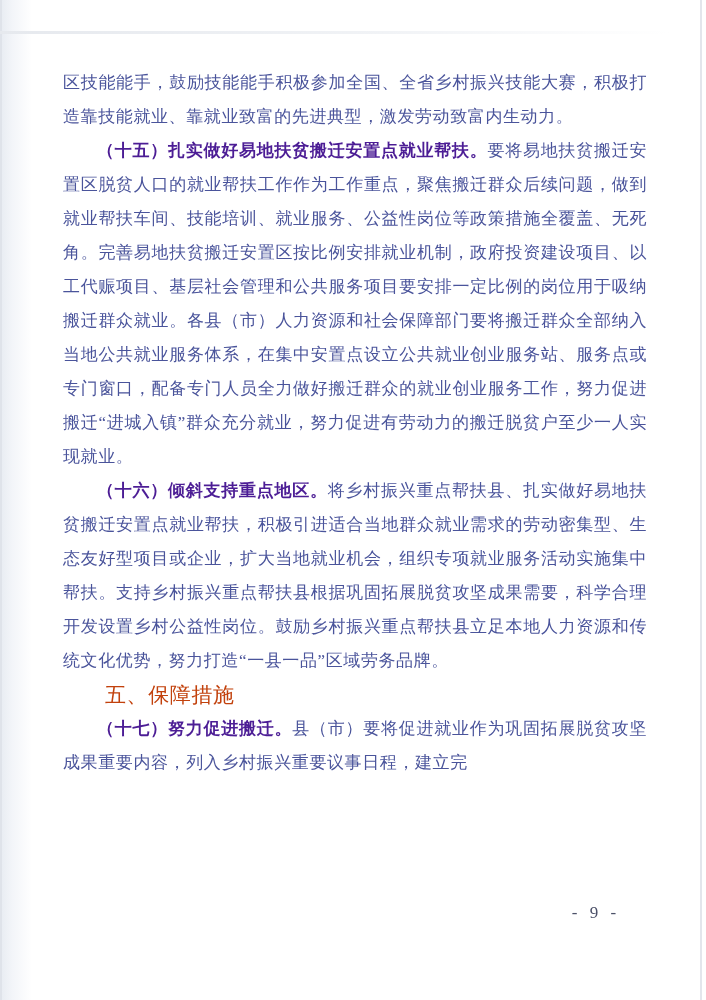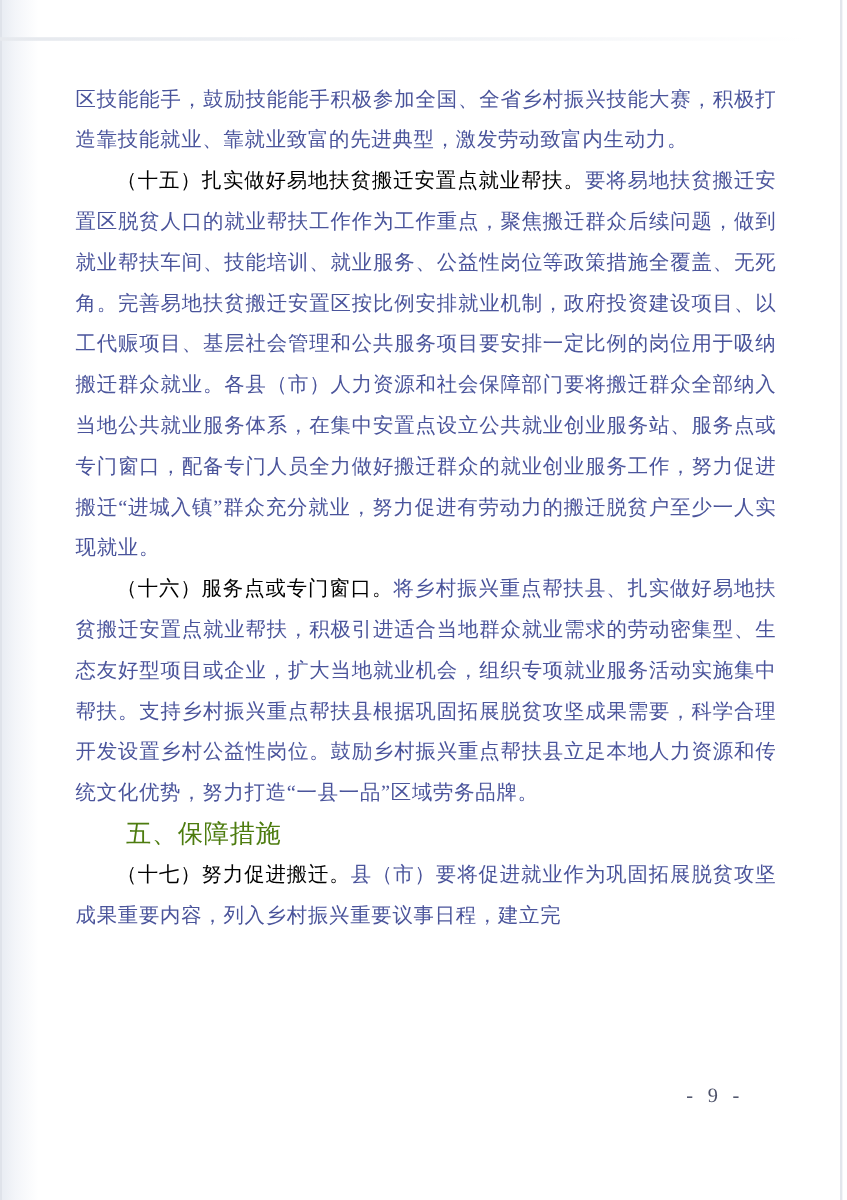--- a/index.html
+++ b/index.html
@@ -47,29 +47,29 @@
     line-height: 34px;
     letter-spacing: 0.6px;
     color: #4a549b;
     text-align: justify;
     text-justify: inter-ideograph;
   }
   .para.indent {
     text-indent: 2em;
   }
   .lead {
-    font-weight: normal;
-    color: #000000;
+    font-weight: bold;
+    color: #4c1d95;
   }
   .section-heading {
     margin: 0;
     font-size: 21px;
     line-height: 34px;
     letter-spacing: 0.6px;
-    color: #4d7c0f;
+    color: #c2410c;
     text-indent: 2em;
     font-weight: normal;
   }
   .page-number {
     position: absolute;
     top: 903px;
     left: 556px;
     width: 80px;
     text-align: center;
     font-size: 17px;
@@ -91,21 +91,21 @@
 
     <p class="para">
       <span>区技能能手，鼓励技能能手积极参加全国、全省乡村振兴技能大赛，积极打造靠技能就业、靠就业致富的先进典型，激发劳动致富内生动力。</span>
     </p>
 
     <p class="para indent">
       <span class="lead">（十五）扎实做好易地扶贫搬迁安置点就业帮扶。</span><span>要将易地扶贫搬迁安置区脱贫人口的就业帮扶工作作为工作重点，聚焦搬迁群众后续问题，做到就业帮扶车间、技能培训、就业服务、公益性岗位等政策措施全覆盖、无死角。完善易地扶贫搬迁安置区按比例安排就业机制，政府投资建设项目、以工代赈项目、基层社会管理和公共服务项目要安排一定比例的岗位用于吸纳搬迁群众就业。各县（市）人力资源和社会保障部门要将搬迁群众全部纳入当地公共就业服务体系，在集中安置点设立公共就业创业服务站、服务点或专门窗口，配备专门人员全力做好搬迁群众的就业创业服务工作，努力促进搬迁“进城入镇”群众充分就业，努力促进有劳动力的搬迁脱贫户至少一人实现就业。</span>
     </p>
 
     <p class="para indent">
-      <span class="lead">（十六）服务点或专门窗口。</span><span>将乡村振兴重点帮扶县、扎实做好易地扶贫搬迁安置点就业帮扶，积极引进适合当地群众就业需求的劳动密集型、生态友好型项目或企业，扩大当地就业机会，组织专项就业服务活动实施集中帮扶。支持乡村振兴重点帮扶县根据巩固拓展脱贫攻坚成果需要，科学合理开发设置乡村公益性岗位。鼓励乡村振兴重点帮扶县立足本地人力资源和传统文化优势，努力打造“一县一品”区域劳务品牌。</span>
+      <span class="lead">（十六）倾斜支持重点地区。</span><span>将乡村振兴重点帮扶县、扎实做好易地扶贫搬迁安置点就业帮扶，积极引进适合当地群众就业需求的劳动密集型、生态友好型项目或企业，扩大当地就业机会，组织专项就业服务活动实施集中帮扶。支持乡村振兴重点帮扶县根据巩固拓展脱贫攻坚成果需要，科学合理开发设置乡村公益性岗位。鼓励乡村振兴重点帮扶县立足本地人力资源和传统文化优势，努力打造“一县一品”区域劳务品牌。</span>
     </p>
 
     <p class="section-heading">五、保障措施</p>
 
     <p class="para indent">
       <span class="lead">（十七）努力促进搬迁。</span><span>县（市）要将促进就业作为巩固拓展脱贫攻坚成果重要内容，列入乡村振兴重要议事日程，建立完</span>
     </p>
 
   </div>
 

